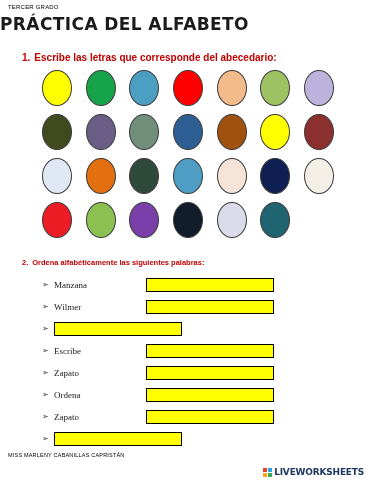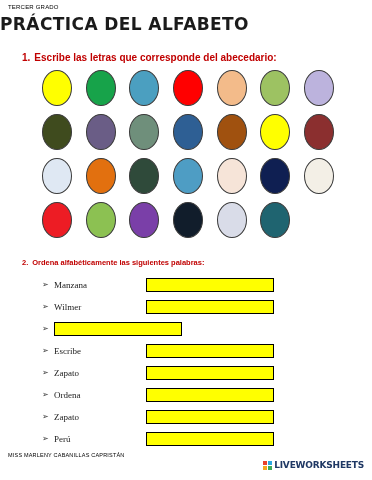--- a/index.html
+++ b/index.html
@@ -119,21 +119,21 @@
     position: absolute;
     left: 8px;
     top: 452px;
     font-size: 5.5px;
     color: #000000;
     letter-spacing: 0.2px;
   }
   .brand {
     position: absolute;
     right: 8px;
-    bottom: 10px;
+    bottom: 3px;
     display: flex;
     align-items: center;
     gap: 2px;
   }
   .brand-squares {
     display: grid;
     grid-template-columns: 4px 4px;
     grid-template-rows: 4px 4px;
     gap: 1px;
   }
@@ -281,21 +281,20 @@
         <span class="word">Ordena</span>
         <input class="answer-box" type="text" value="" style="">
       </div>
       <div class="word-row">
         <span class="bullet">➢</span>
         <span class="word">Zapato</span>
         <input class="answer-box" type="text" value="" style="">
       </div>
       <div class="word-row">
         <span class="bullet">➢</span>
-        <span class="word">Perú</span>
         <input class="answer-box" type="text" value="" style="">
       </div>
     </div>
 
   <div class="footer-name">MISS MARLENY CABANILLAS CAPRISTÁN</div>
 
   <div class="brand">
     <span class="brand-squares">
         <i style="background: rgb(232, 65, 44);"></i>
         <i style="background: rgb(42, 168, 224);"></i>

